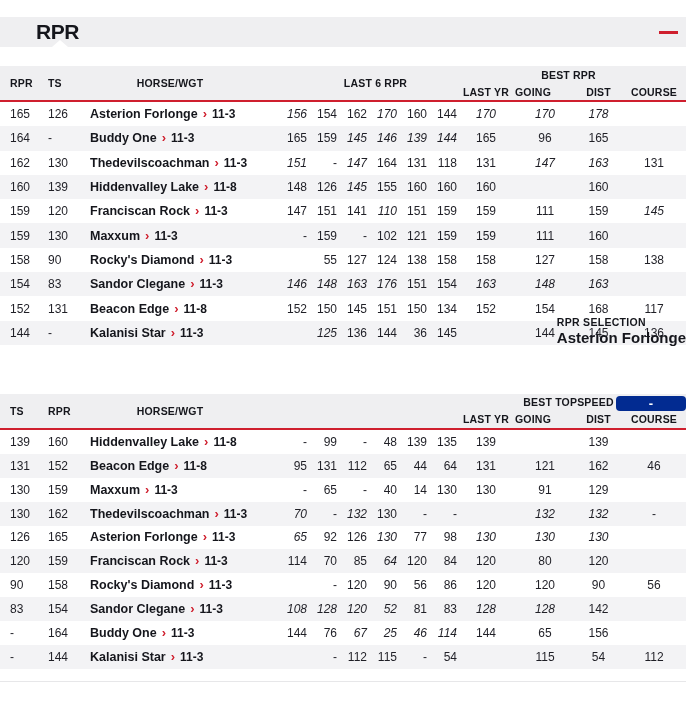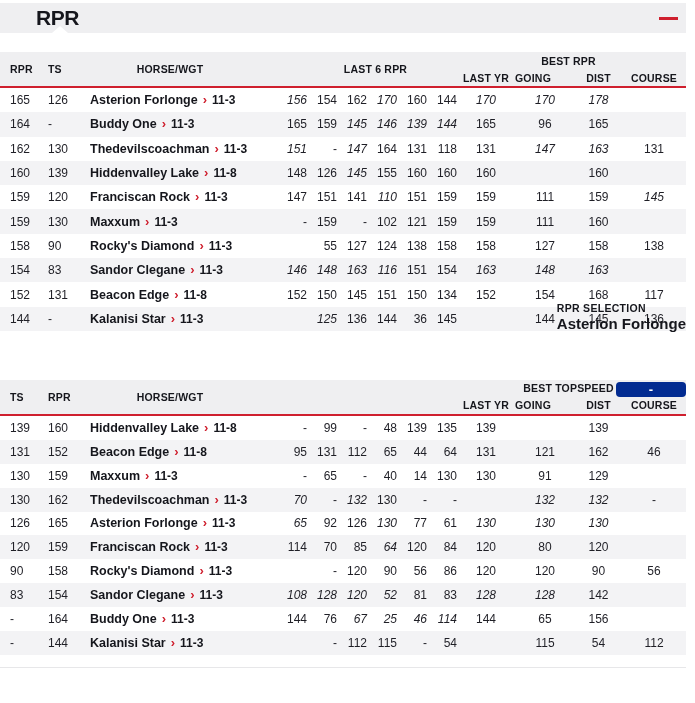--- a/index.html
+++ b/index.html
@@ -1,18 +1,18 @@
 <!DOCTYPE html>
 <html><head>
 <meta charset="utf-8">
 <style>
   * { margin:0; padding:0; box-sizing:border-box; }
   html,body { width:695px; height:703px; overflow:hidden; background:#fff;
     font-family:"Liberation Sans","DejaVu Sans",sans-serif; color:#1f1f26; }
-  .page { width:686px; padding-top:3px; }
+  .page { width:686px; padding-top:17px; }
 
   
   .section-bar { position:relative; height:30px; background:#efeff1;
     display:flex; align-items:center; justify-content:space-between;
     padding:0 8px 0 36px; }
   .section-title { font-size:21px; font-weight:bold; letter-spacing:-0.5px; color:#15161c; }
   .collapse-btn { border:none; background:transparent; cursor:pointer; padding:6px 0; }
   .minus-icon { display:block; width:19px; height:3px; background:#cf1f2e; }
   .notch { position:absolute; left:52px; bottom:0; width:0; height:0;
     border-left:8px solid transparent; border-right:8px solid transparent;
@@ -225,21 +225,21 @@
           <div class="td c1">154</div>
           <div class="td c2">83</div>
           <div class="td horse">
             <span class="hname">Sandor Clegane</span>
             <span class="chev">›</span>
             <span class="wgt">11-3</span>
           </div>
           <div class="td l6 ital">146</div>
           <div class="td l6 ital">148</div>
           <div class="td l6 ital">163</div>
-          <div class="td l6 ital">116</div>
+          <div class="td l6 ital">176</div>
           <div class="td l6">151</div>
           <div class="td l6">154</div>
           <div class="td mid ital">163</div>
           <div class="td mid ital">148</div>
           <div class="td mid ital">163</div>
           <div class="td mid"></div>
         </div>
         <div class="trow">
           <div class="td c1">152</div>
           <div class="td c2">131</div>
@@ -387,21 +387,21 @@
           <div class="td horse">
             <span class="hname">Asterion Forlonge</span>
             <span class="chev">›</span>
             <span class="wgt">11-3</span>
           </div>
           <div class="td l6 ital">65</div>
           <div class="td l6">92</div>
           <div class="td l6">126</div>
           <div class="td l6 ital">130</div>
           <div class="td l6">77</div>
-          <div class="td l6">61</div>
+          <div class="td l6">98</div>
           <div class="td mid ital">130</div>
           <div class="td mid ital">130</div>
           <div class="td mid ital">130</div>
           <div class="td mid"></div>
         </div>
         <div class="trow alt">
           <div class="td c1">120</div>
           <div class="td c2">159</div>
           <div class="td horse">
             <span class="hname">Franciscan Rock</span>

